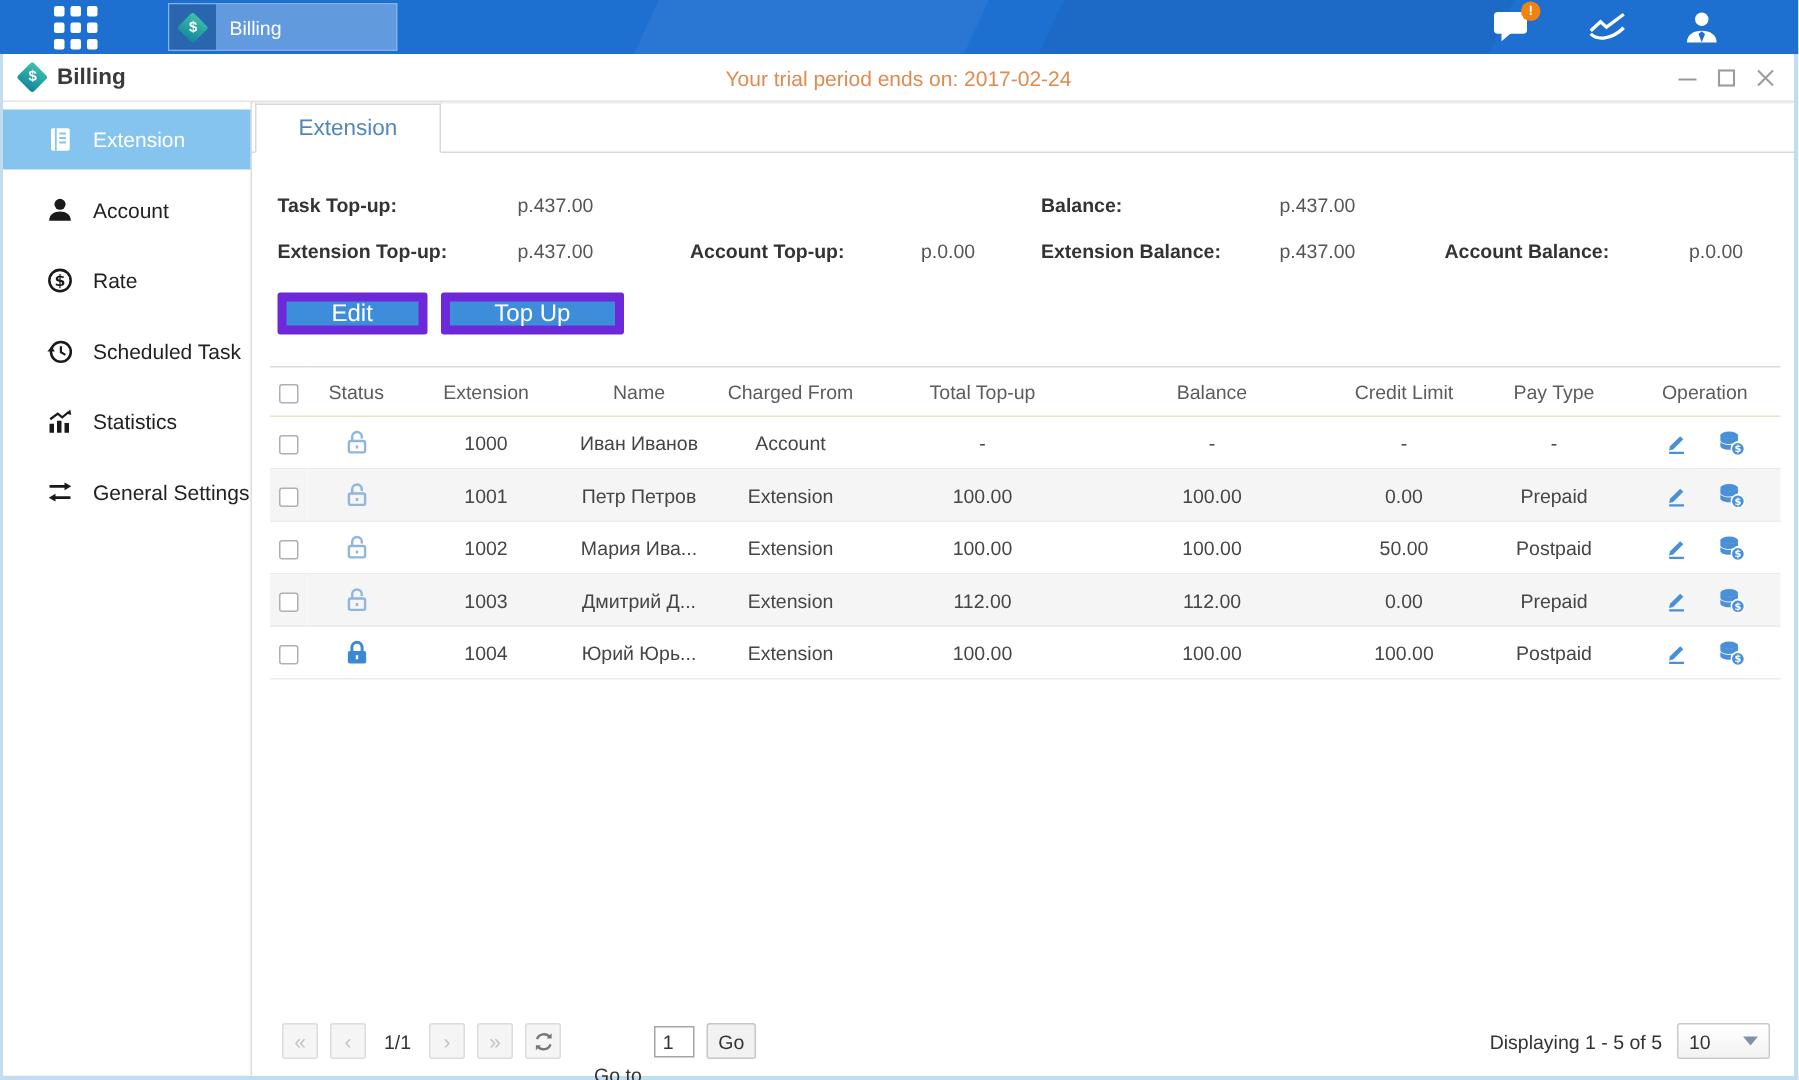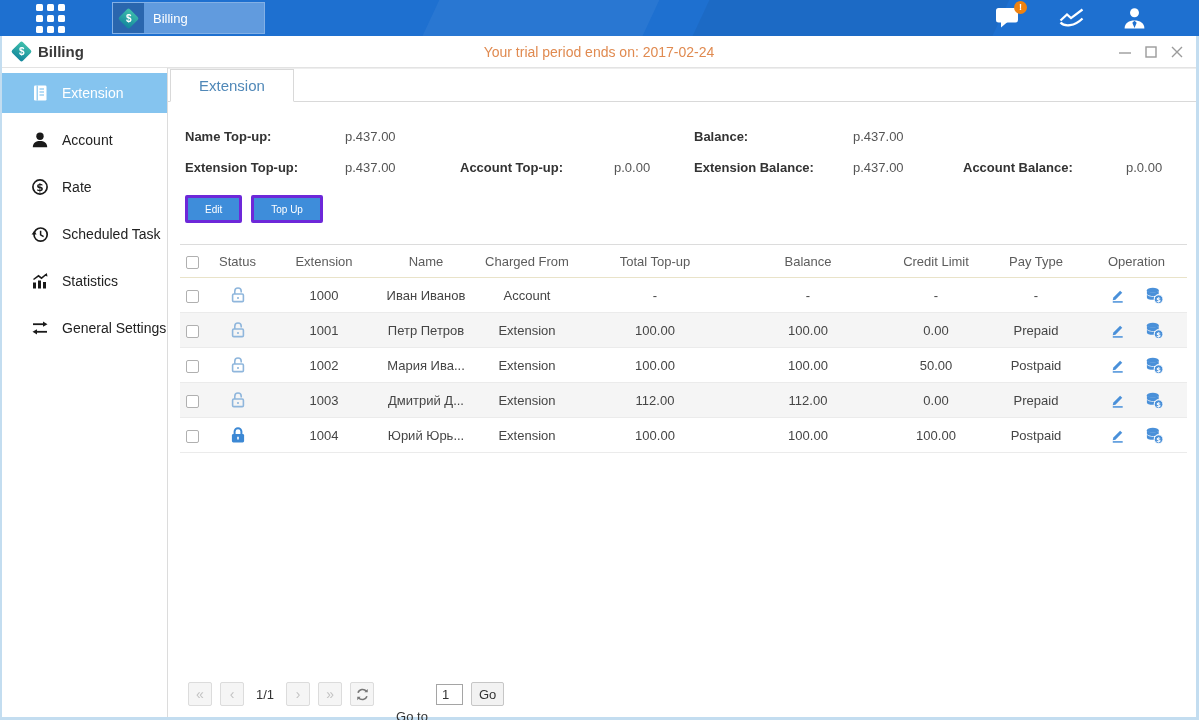--- a/index.html
+++ b/index.html
@@ -64,22 +64,22 @@
   .summary { display:flex; padding:19px 0 0 17px; }
   .sum-col.left  { width:509px; }
   .sum-col.right { flex:1; }
   .sum-row { display:flex; align-items:center; height:31px; font-size:13px; }
   .sum-label { font-weight:bold; color:#333; }
   .sum-val { color:#555;margin-left:32px; }
   .w128{width:128px;} .w115{width:115px;} .w122{width:122px;}
   .w127{width:127px;} .w110{width:110px;} .w131{width:131px;}
 
   .actions { display:flex; gap:9px; margin:12px 0 0 17px; }
-  .btn-blue { height:28px; padding:0 17px; background:#3e8dda; border:3px solid #6d28d9; border-radius:2px;
-              color:#fff; font-size:10px; cursor:pointer; font-family:inherit; }
+  .btn-blue { height:28px; padding:0 30px; background:#3e8dda; border:6px solid #6d28d9; border-radius:2px;
+              color:#fff; font-size:16px; cursor:pointer; font-family:inherit; }
 
   .grid-wrap { margin:21px 12px 0 12px; }
   table { width:100%; border-collapse:collapse; table-layout:fixed; }
   thead th { height:33px; font-size:13px; font-weight:normal; color:#5c5c5c; text-align:center;
              border-top:1px solid #dcdcdc; border-bottom:1px solid #e9e3c9; cursor:pointer; }
   tbody td { height:35px; font-size:13px; color:#454545; text-align:center;
              border-bottom:1px solid #ebebeb; overflow:hidden; white-space:nowrap; }
   tbody tr.alt { background:#f5f5f5; }
   .cb { width:13px; height:13px; border:1px solid #b0b0b0; border-radius:2px; background:#fff;
         display:inline-block; vertical-align:middle; cursor:pointer; }
@@ -254,21 +254,21 @@
     </div>
 
     <div class="main">
       <div class="tabstrip">
         <div class="tab">Extension</div>
       </div>
 
       <div class="summary">
         <div class="sum-col left">
           <div class="sum-row">
-            <span class="sum-label w128">Name Top-up:</span>
+            <span class="sum-label w128">Task Top-up:</span>
             <span class="sum-val">p.437.00</span>
           </div>
           <div class="sum-row">
             <span class="sum-label w128">Extension Top-up:</span>
             <span class="sum-val w115">p.437.00</span>
             <span class="sum-label w122">Account Top-up:</span>
             <span class="sum-val">p.0.00</span>
           </div>
         </div>
         <div class="sum-col right">
@@ -520,16 +520,23 @@
               <path d="M3.2 6.2 a5.2 5.2 0 0 1 9 -1.6" fill="none" stroke="#777" stroke-width="1.7"></path>
               <path d="M13.6 2 v3.6 h-3.6 z" fill="#777"></path>
               <path d="M12.8 9.8 a5.2 5.2 0 0 1 -9 1.6" fill="none" stroke="#777" stroke-width="1.7"></path>
               <path d="M2.4 14 v-3.6 h3.6 z" fill="#777"></path>
             </svg>
           </button>
           <span class="goto-label">Go to</span>
           <input class="goto-input" value="1" style="">
           <button class="go-btn">Go</button>
         </div>
+        <div class="pg-right">
+          <span class="displaying">Displaying 1 - 5 of 5</span>
+          <div class="pagesize">
+            <span>10</span>
+            <span class="caret"></span>
+          </div>
+        </div>
       </div>
     </div>
   </div>
 </div>
 
 </body></html>

